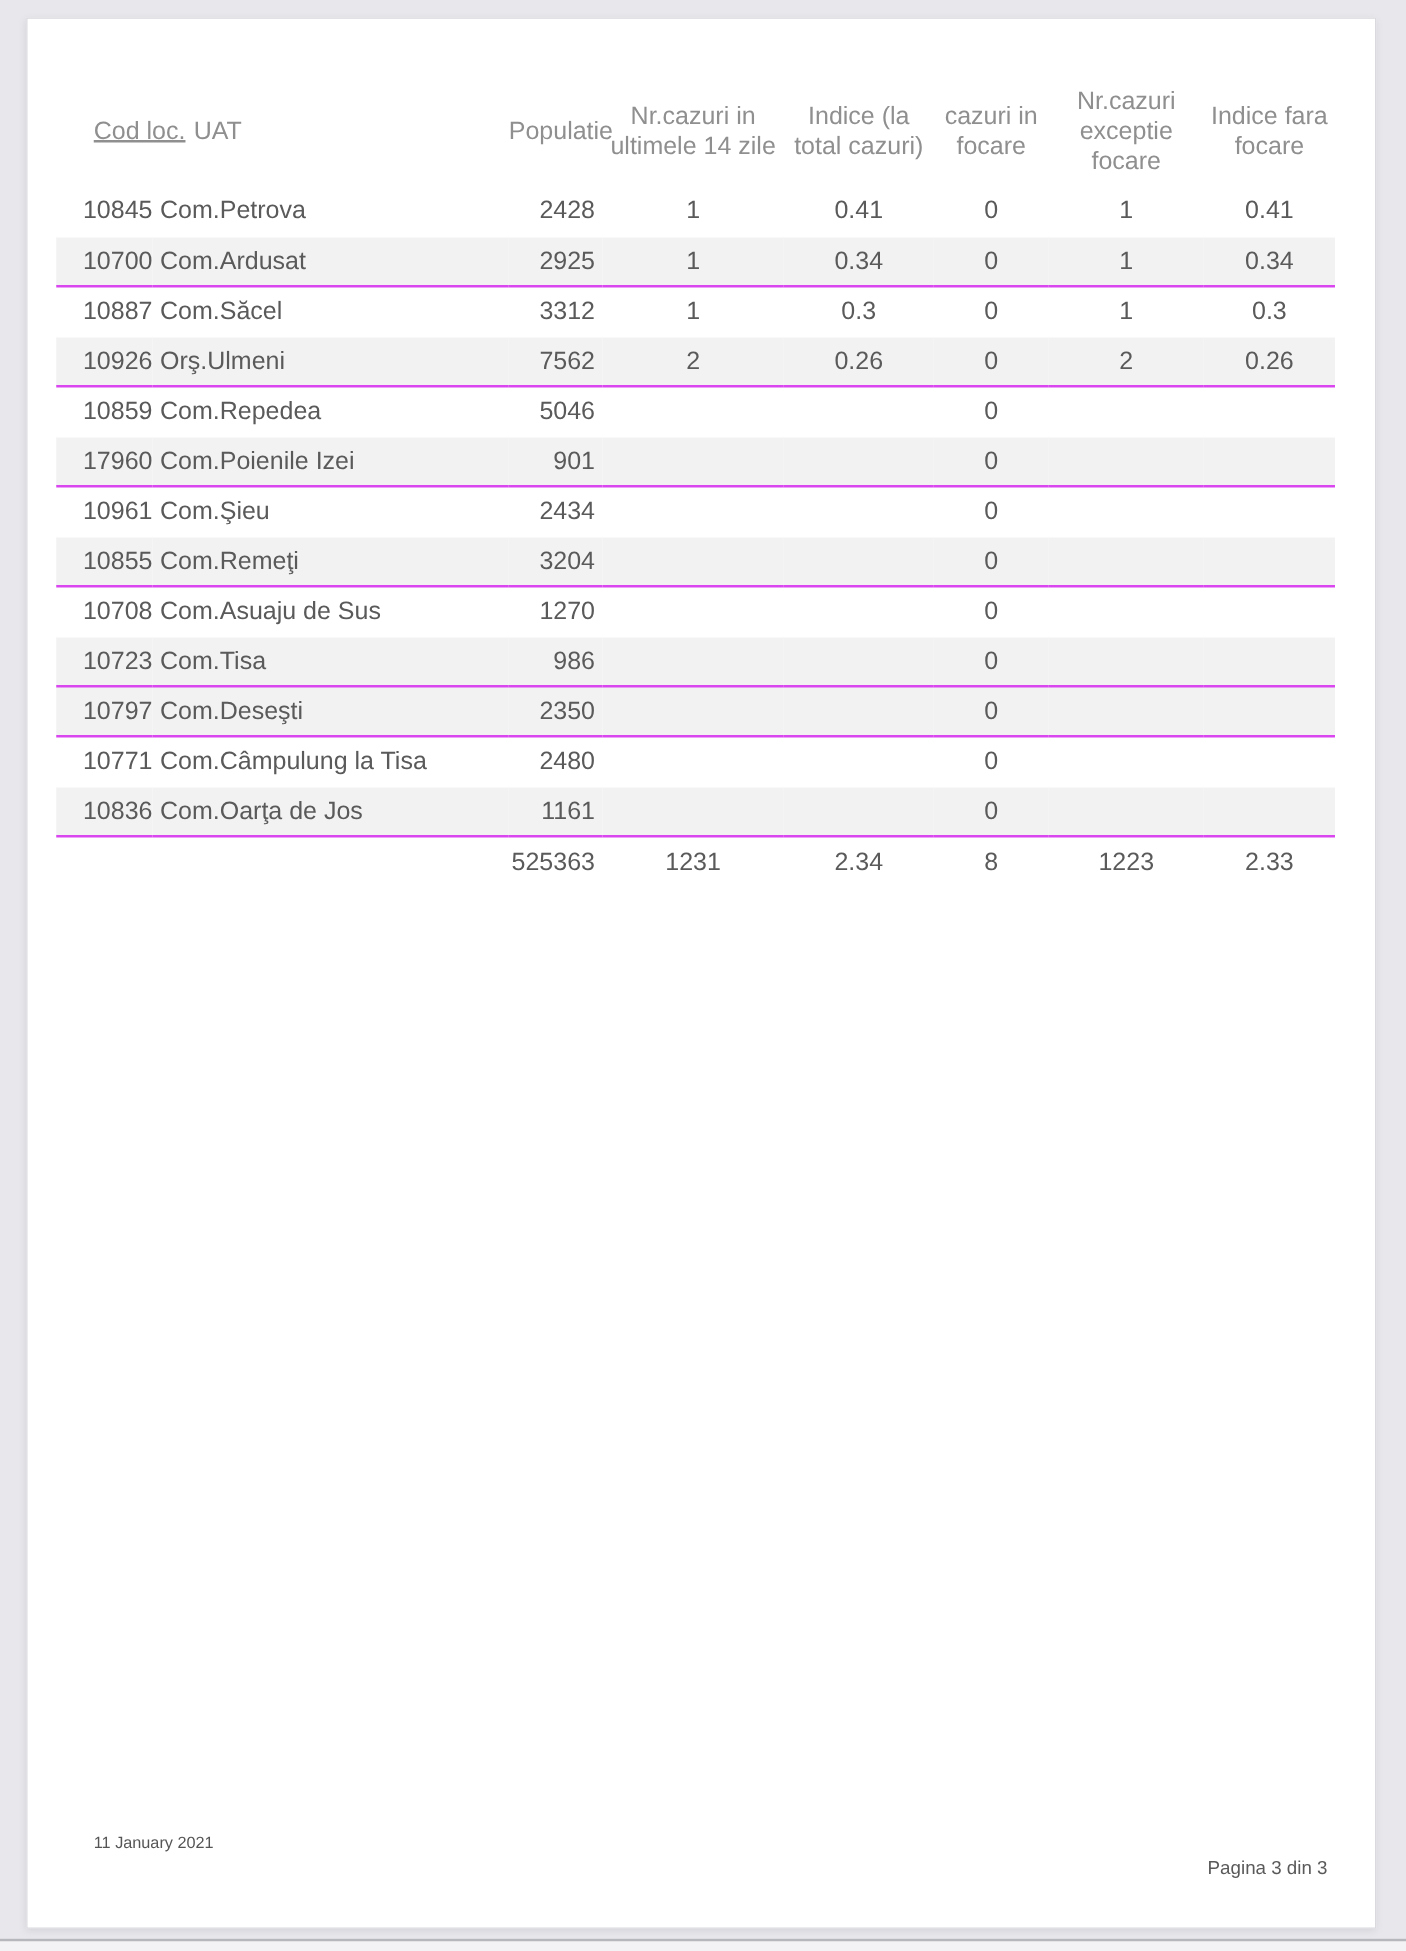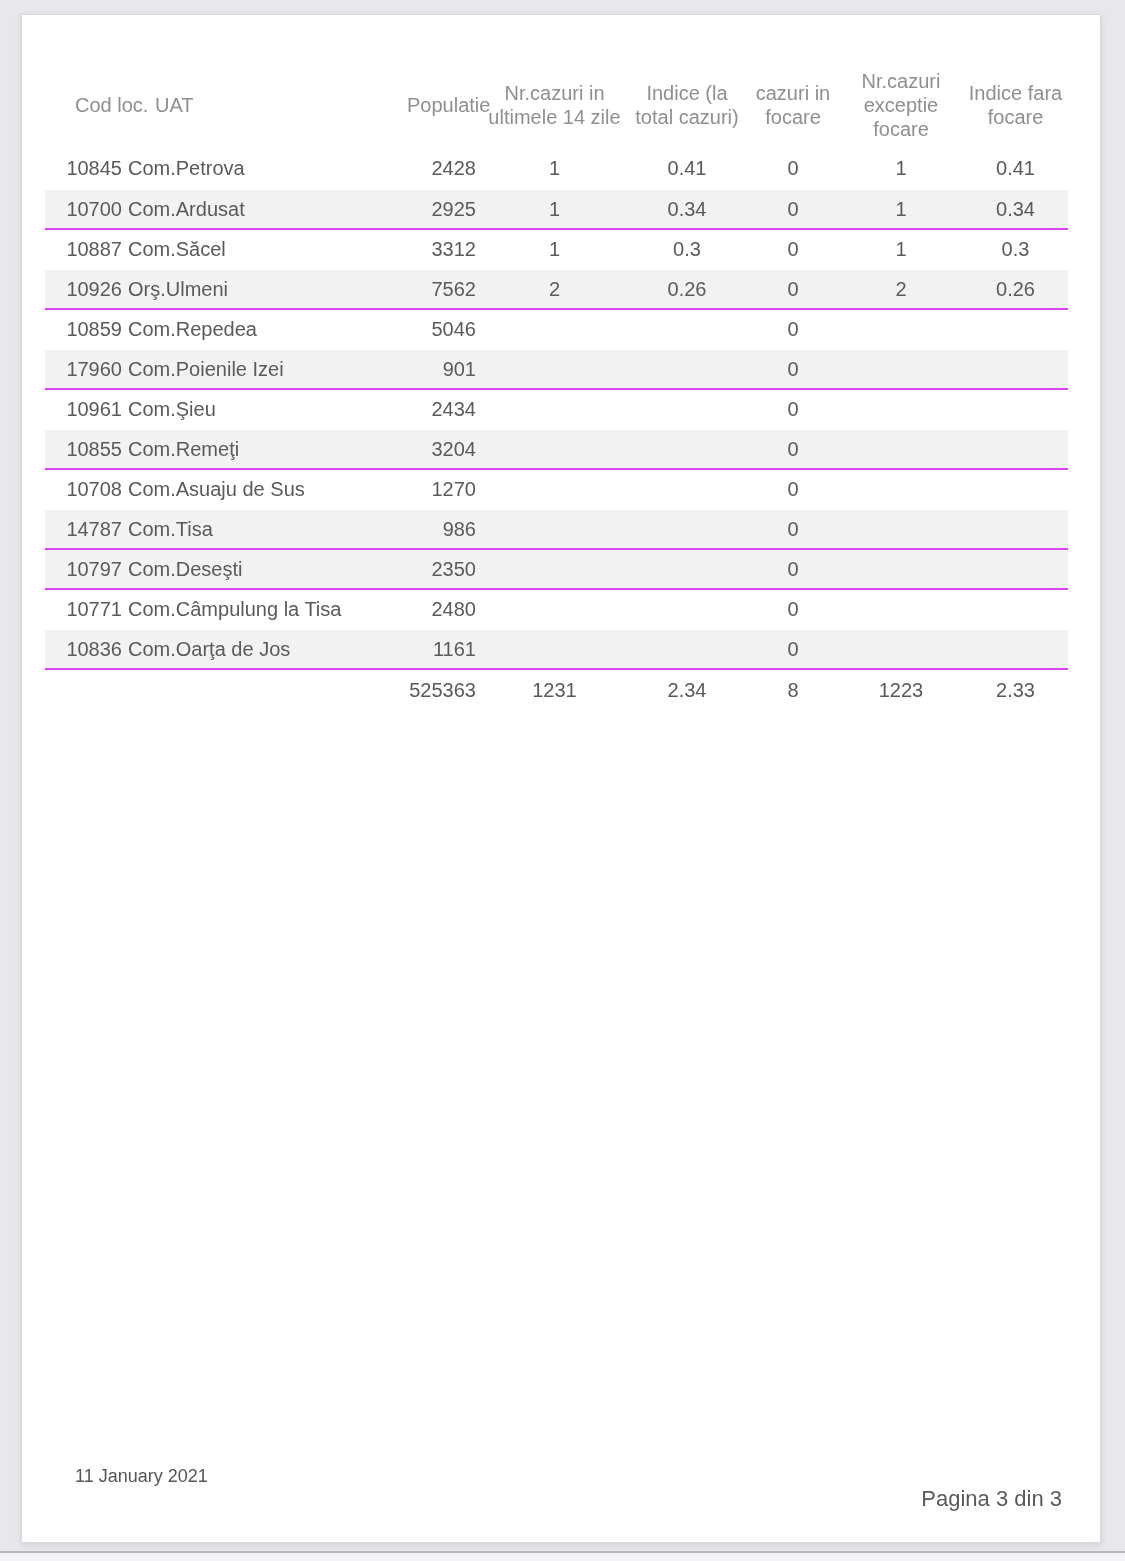--- a/index.html
+++ b/index.html
@@ -36,21 +36,21 @@
   thead th {
     height: 88px;
     font-weight: 400;
     color: var(--header-text);
     font-size: 20px;
     line-height: 24px;
     vertical-align: middle;
     padding: 0;
     text-align: center;
   }
-  th.col-cod { text-align: left; padding-left: 30px; white-space: nowrap; overflow: visible; }
+  th.col-cod { text-align: left; padding-left: 30px; white-space: nowrap; overflow: visible; text-decoration: underline; }
   th.col-uat { text-align: left; padding-left: 33px; }
   th.col-populatie { text-align: right; padding-right: 2px; }
   tbody td {
     height: 40px;
     padding: 0;
     vertical-align: middle;
     text-align: center;
   }
   td.col-cod { text-align: right; }
   td.col-uat { text-align: left; padding-left: 6px; }
@@ -58,28 +58,28 @@
   tr.stripe td {
     background: var(--stripe);
     border-top: 2px solid #ffffff;
     border-bottom: 2px solid #d946ef;
   }
   tr.total-row td { height: 42px; }
   .footer-date {
     position: absolute;
     left: 53px;
     top: 1451px;
-    font-size: 18px;
+    font-size: 13px;
     color: #555555;
   }
   .footer-page {
     position: absolute;
     top: 1471px;
     right: 38px;
-    font-size: 22px;
+    font-size: 15px;
     color: var(--body-text);
   }
   .next-page {
     position: absolute;
     left: 0;
     top: 1551px;
     width: 1125px;
     height: 10px;
     background: #f3f3f5;
     border-top: 2px solid #b6b6bd;
@@ -198,21 +198,21 @@
             <td class="col-cod">10708</td>
             <td class="col-uat">Com.Asuaju de Sus</td>
             <td class="col-populatie">1270</td>
             <td class="col-nr14"></td>
             <td class="col-indice_total"></td>
             <td class="col-cazuri_focare">0</td>
             <td class="col-exceptie"></td>
             <td class="col-indice_fara"></td>
           </tr>
           <tr class="stripe">
-            <td class="col-cod">14787</td>
+            <td class="col-cod">10723</td>
             <td class="col-uat">Com.Tisa</td>
             <td class="col-populatie">986</td>
             <td class="col-nr14"></td>
             <td class="col-indice_total"></td>
             <td class="col-cazuri_focare">0</td>
             <td class="col-exceptie"></td>
             <td class="col-indice_fara"></td>
           </tr>
           <tr class="stripe">
             <td class="col-cod">10797</td>

